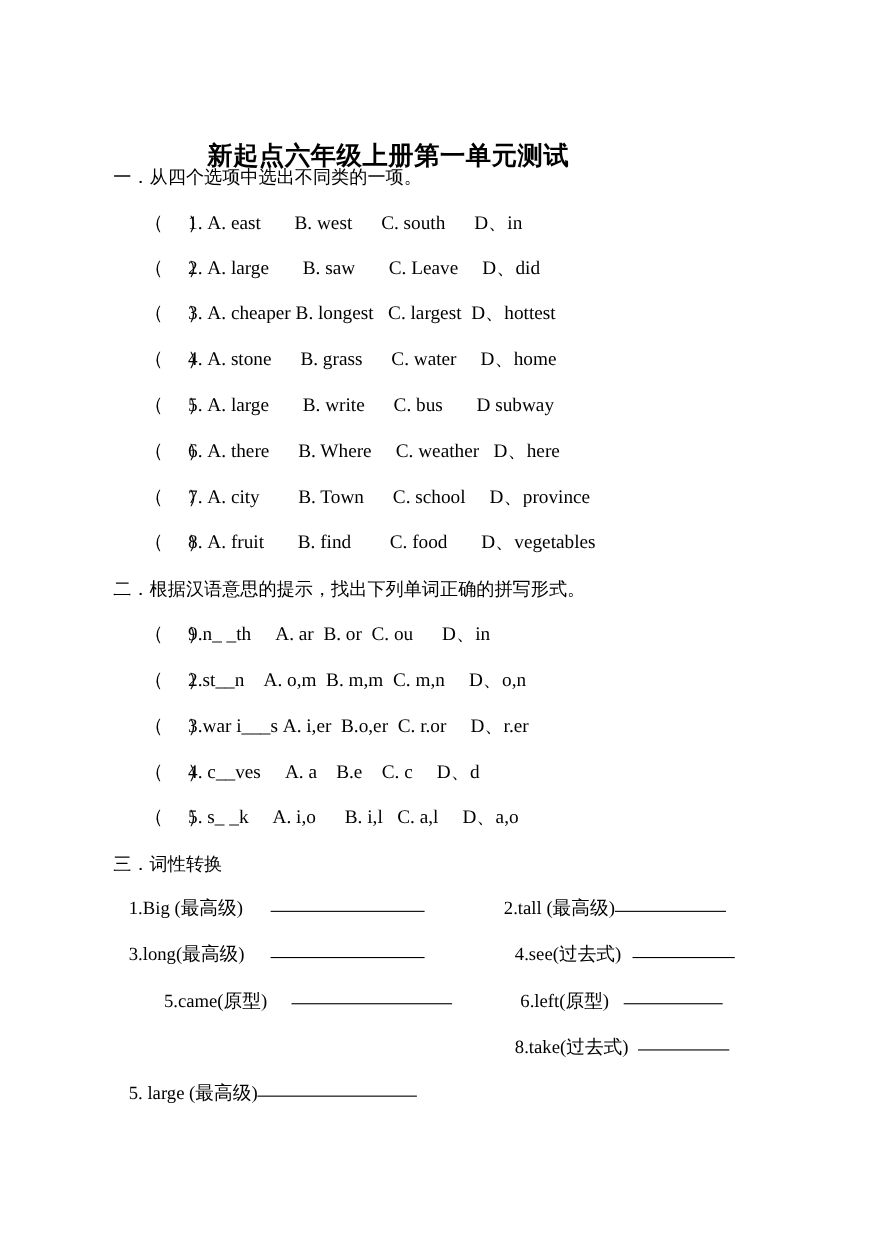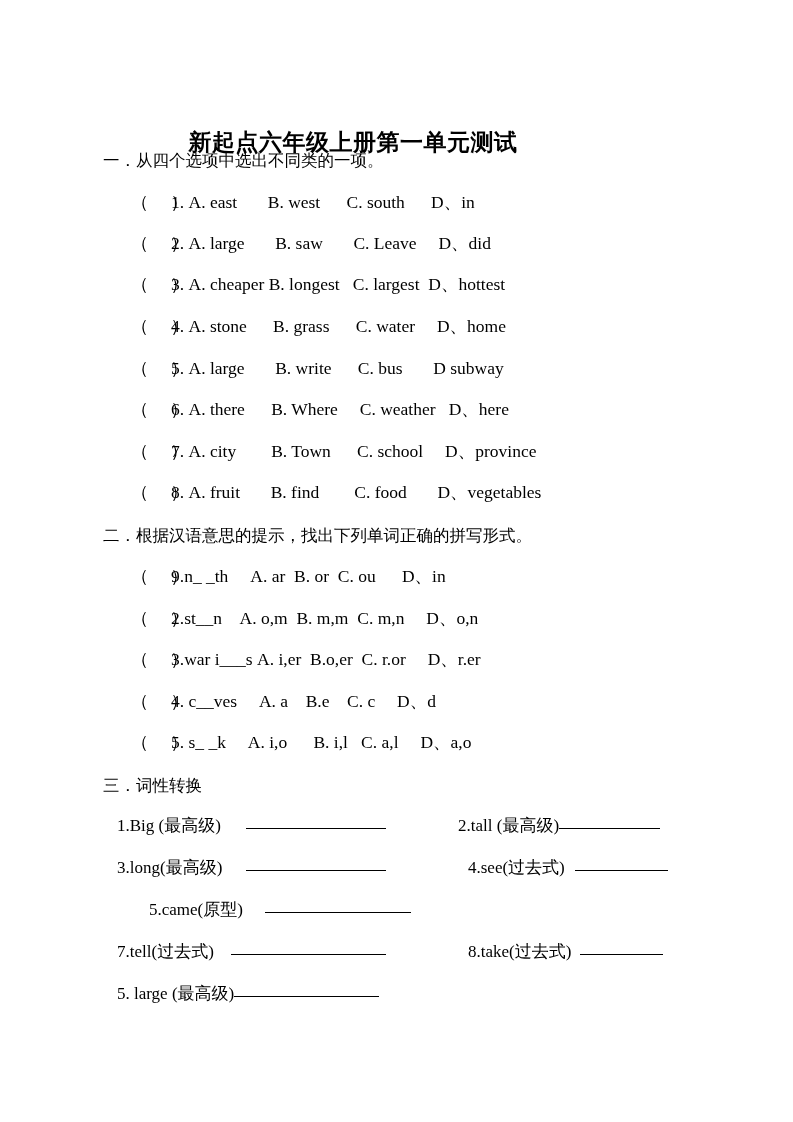--- a/index.html
+++ b/index.html
@@ -129,19 +129,19 @@
 
   <div class="section-heading" id="sec3-heading">三．词性转换</div>
 
   <div class="wf-item" style="left:117px; top:813px;"><span class="wf-label">1.Big (最高级)</span><span class="wf-blank" style="width:140px; margin-left:25px;"></span></div>
   <div class="wf-item" style="left:458px; top:813px;"><span class="wf-label">2.tall (最高级)</span><span class="wf-blank" style="width:101px; margin-left:0px;"></span></div>
 
   <div class="wf-item" style="left:117px; top:855px;"><span class="wf-label">3.long(最高级)</span><span class="wf-blank" style="width:140px; margin-left:24px;"></span></div>
   <div class="wf-item" style="left:468px; top:855px;"><span class="wf-label">4.see(过去式)</span><span class="wf-blank" style="width:93px; margin-left:10px;"></span></div>
 
   <div class="wf-item" style="left:117px; top:897px;margin-left:32px;"><span class="wf-label">5.came(原型)</span><span class="wf-blank" style="width:146px; margin-left:22px;"></span></div>
+  <div class="wf-item" style="left:473px; top:897px;"><span class="wf-label">6.left(原型)</span><span class="wf-blank" style="width:90px; margin-left:13px;"></span></div>
 
-  <div class="wf-item" style="left:117px; top:939px;"><span class="wf-label">7.tell(过去式)</span><span class="wf-blank" style="width:155px; margin-left:17px;"></span></div>
   <div class="wf-item" style="left:468px; top:939px;"><span class="wf-label">8.take(过去式)</span><span class="wf-blank" style="width:83px; margin-left:9px;"></span></div>
 
   <div class="wf-item" style="left:117px; top:981px;"><span class="wf-label">5. large (最高级)</span><span class="wf-blank" style="width:145px; margin-left:0px;"></span></div>
 
 </div>
 
 </body></html>

